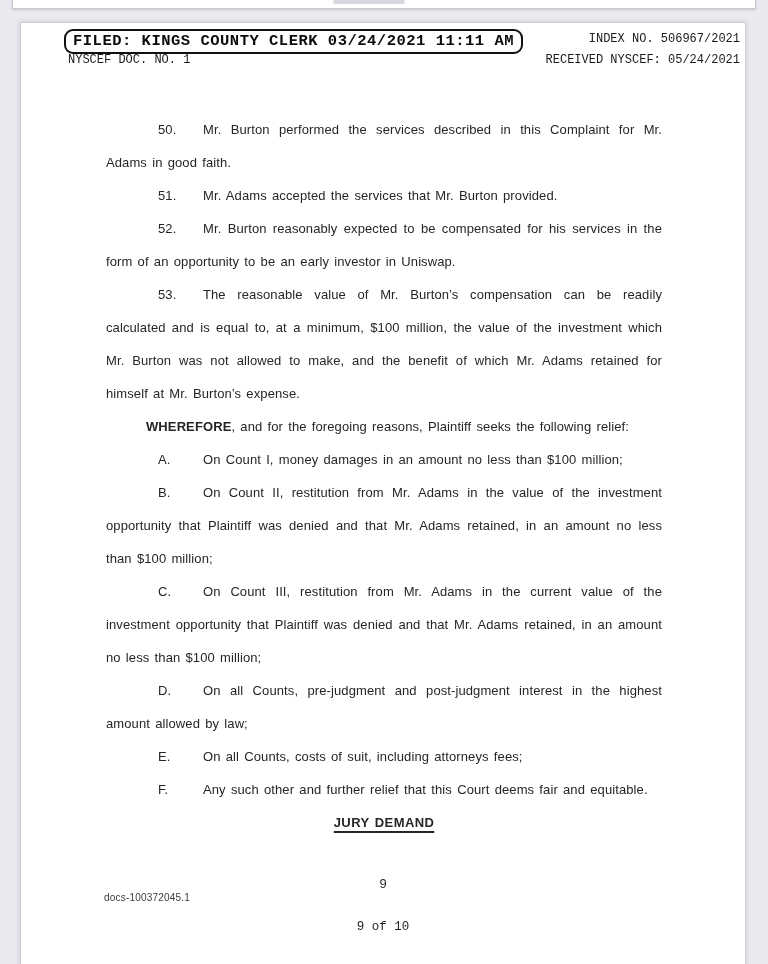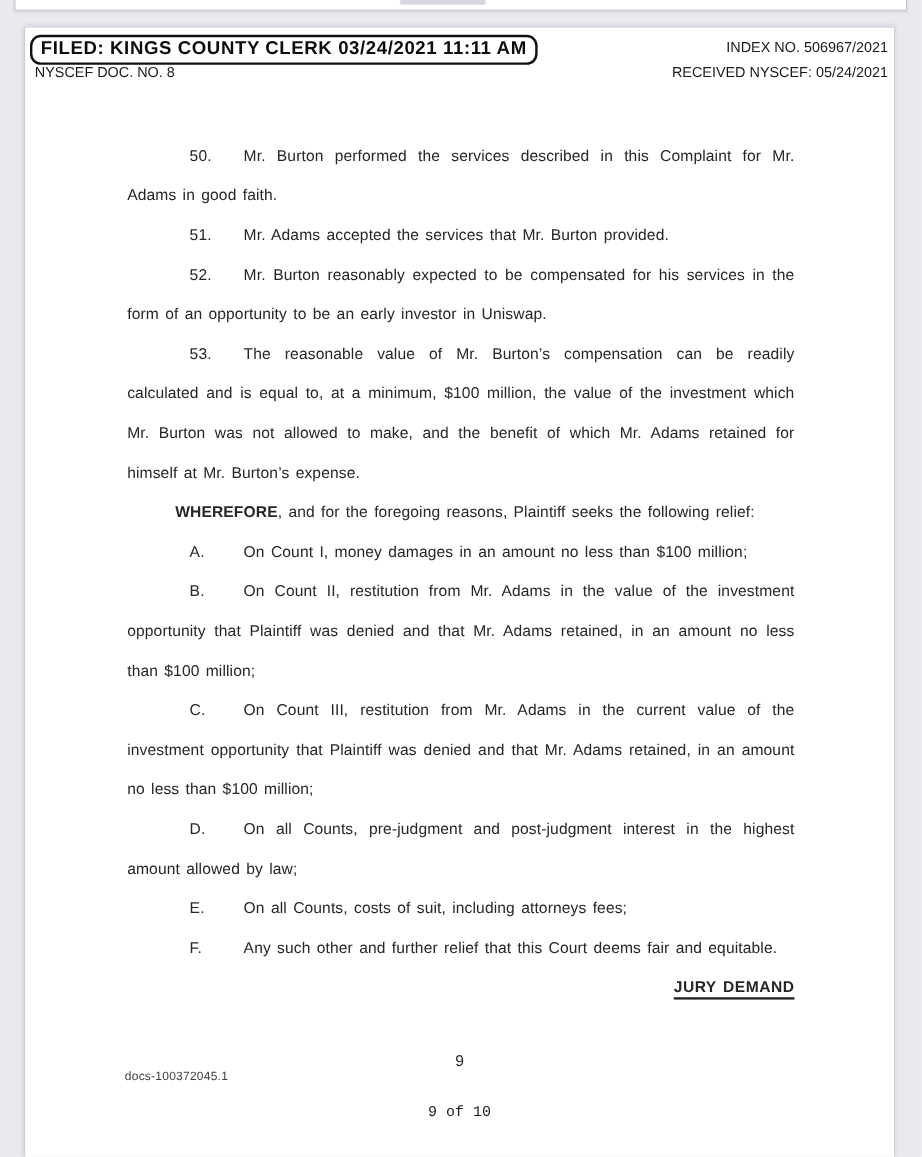--- a/index.html
+++ b/index.html
@@ -38,21 +38,22 @@
     width: 726px; height: 952px;
     background: #ffffff;
     border: 1px solid #cfcfd6;
     box-shadow: 0 0 4px rgba(60,60,80,0.22);
     color: #222222;
   }
   
   .stamp-header {
     position: relative;
     height: 46px;
-    font-family: Liberation Sans, sans-serif;
+    font-family: Liberation Mono, monospace;
+    margin-left: 39px;
   }
   .filed-box {
     position: absolute;
     left: 4px; top: 6px;
     border: 2px solid #101010;
     border-radius: 9px;
     padding: 1px 7px 2px 7px;
     font-weight: bold;
     font-size: 15.5px;
     letter-spacing: 0.5px;
@@ -91,21 +92,21 @@
     word-spacing: 1.5px;
   }
   .para { text-align: justify; }
   .num {
     display: inline-block;
     margin-left: 52px;
     width: 45px;
   }
   .lead-bold { font-weight: bold; margin-left: 40px; }
   .jury-heading {
-    text-align: right;
+    text-align: center;
     font-weight: bold;
     letter-spacing: 0.4px;
   }
   .jury-heading span {
     text-decoration: underline;
     text-decoration-thickness: 2px;
     text-underline-offset: 4px;
   }
   
   .page-num {
@@ -136,21 +137,21 @@
   <div class="prev-page"></div>
   <div class="top-artifact"></div>
 
   <div class="page">
 
     <div class="stamp-header">
       <div class="filed-box">
         <span>FILED: KINGS COUNTY CLERK 03/24/2021 11:11 AM</span>
       </div>
       <div class="index-no">INDEX NO. 506967/2021</div>
-      <div class="doc-no">NYSCEF DOC. NO. 8</div>
+      <div class="doc-no">NYSCEF DOC. NO. 1</div>
       <div class="received">RECEIVED NYSCEF: 05/24/2021</div>
     </div>
 
     <div class="doc-body">
 
       <p class="para"><span class="num">50.</span><span>Mr. Burton performed the services described in this Complaint for Mr. Adams in good faith.</span></p>
 
       <p class="para"><span class="num">51.</span><span>Mr. Adams accepted the services that Mr. Burton provided.</span></p>
 
       <p class="para"><span class="num">52.</span><span>Mr. Burton reasonably expected to be compensated for his services in the form of an opportunity to be an early investor in Uniswap.</span></p>

